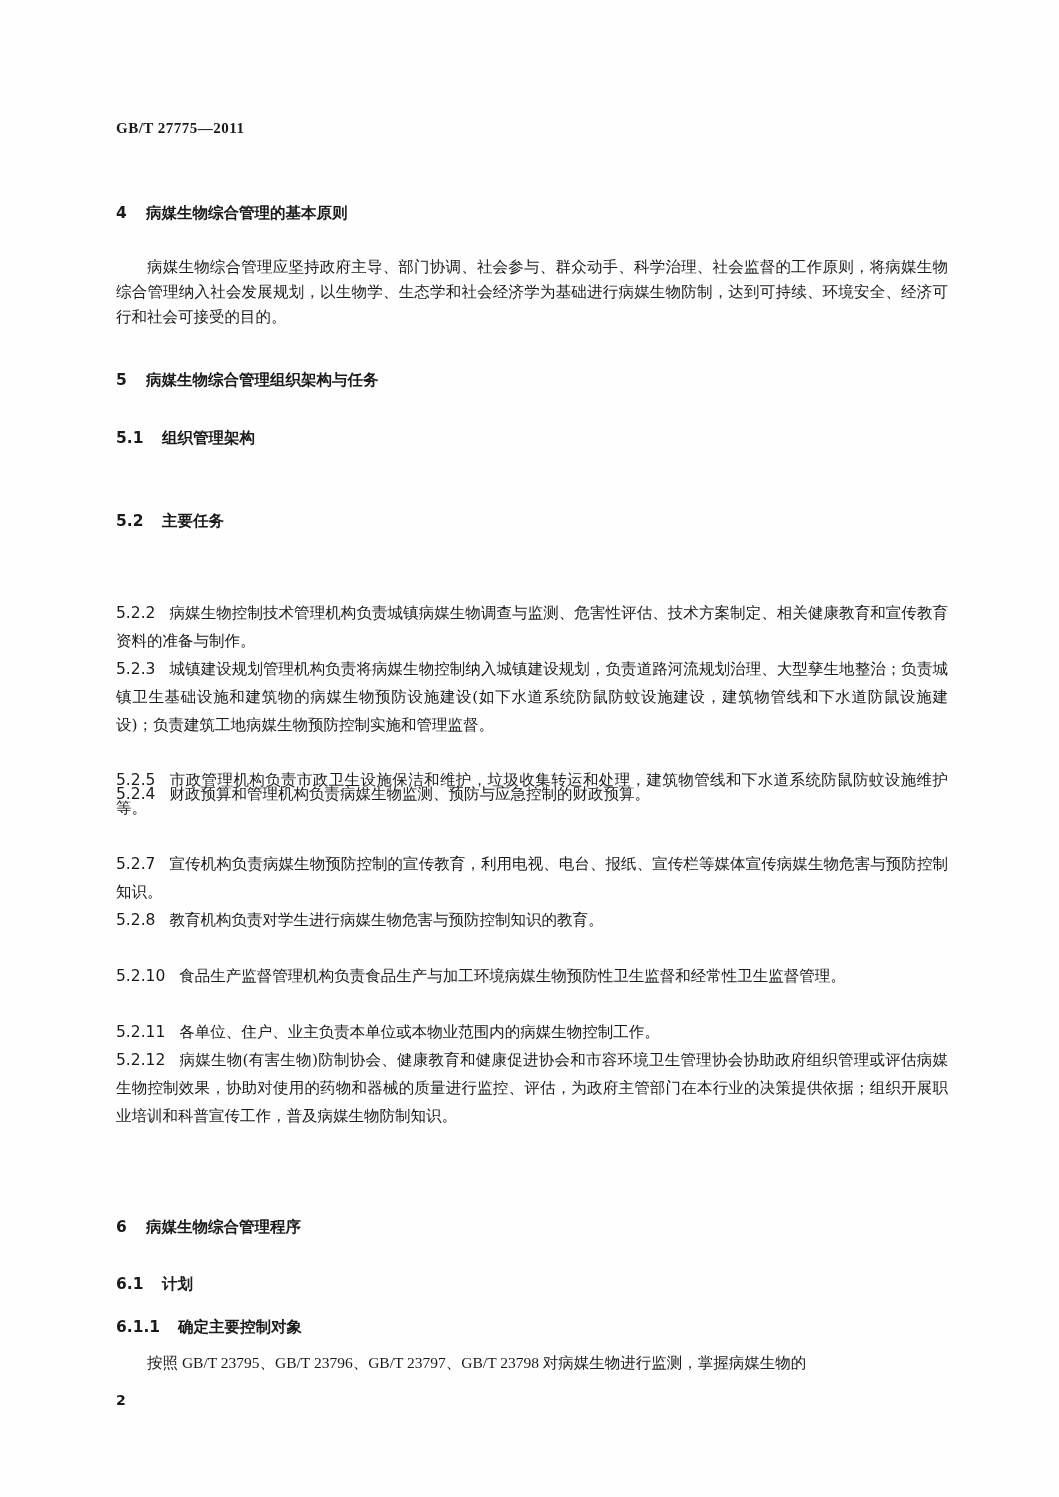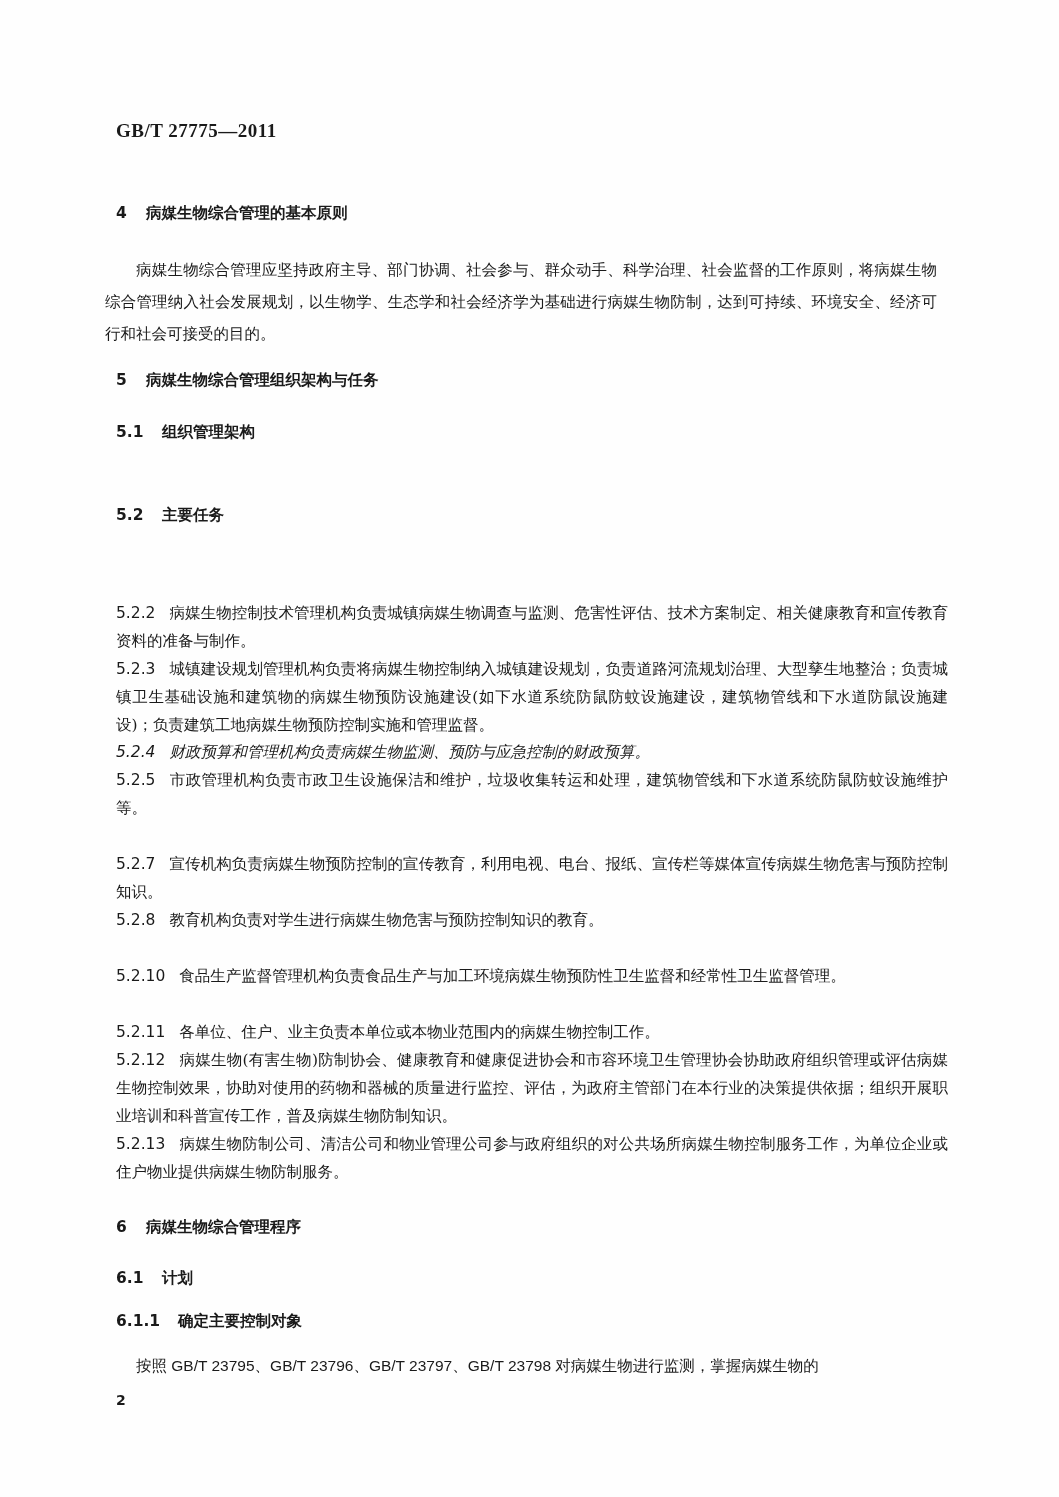--- a/index.html
+++ b/index.html
@@ -1,27 +1,27 @@
 <!DOCTYPE html>
 <html><head>
 <meta charset="utf-8">
 <style>
   html, body { margin:0; padding:0; background:#ffffff; }
   body { width:1059px; height:1497px; position:relative; overflow:hidden;
          font-family:"DejaVu Sans", "Liberation Sans", sans-serif; color:#1a1a1a; }
   .page { position:absolute; left:0; top:0; width:1059px; height:1497px; background:#fefefe; }
   .std-id { position:absolute; left:116px; top:120px; font-family:"Liberation Serif", "DejaVu Serif", serif;
-            font-weight:bold; font-size:19px; letter-spacing:0.5px; }
+            font-weight:bold; font-size:15px; letter-spacing:0.5px; }
   .h1 { position:absolute; left:116px; font-size:15.5px; font-weight:bold; white-space:nowrap; }
   .h1 .num { display:inline-block; width:30px; }
-  .h2 { position:absolute; left:116px; font-size:15.5px; font-weight:bold; white-space:nowrap; }
+  .h2 { position:absolute; left:116px; font-size:15.5px; font-weight:bold; white-space:nowrap;margin-top:6px; }
   .h2 .num { display:inline-block; width:46px; }
   .h3 .num { display:inline-block; width:62px; }
-  .para { position:absolute; left:105px; width:832px; font-size:15.5px; line-height:32px;
-          text-align:justify; font-family:Liberation Sans, sans-serif; }
+  .para { position:absolute; left:116px; width:832px; font-size:15.5px; line-height:25px;
+          text-align:justify; font-family:Liberation Serif, serif; }
   .para.indent { text-indent:31px; }
   .item { position:absolute; left:116px; width:832px; font-size:15.5px; line-height:28px;
           text-align:justify; font-family:"DejaVu Serif", "Liberation Serif", serif; }
   .item .num { font-family:"DejaVu Sans", sans-serif; margin-right:14px; }
   .page-num { position:absolute; left:116px; top:1392px; font-size:14px; font-weight:bold; }
 </style>
 </head>
 <body>
 
 <div class="page">
@@ -44,44 +44,41 @@
   <div class="h2" style="top:505px;">
     <span class="num">5.2</span><span>主要任务</span>
   </div>
 
   <div class="item" style="top:599px;">
     <span class="num">5.2.2</span><span>病媒生物控制技术管理机构负责城镇病媒生物调查与监测、危害性评估、技术方案制定、相关健康教育和宣传教育资料的准备与制作。</span>
   </div>
   <div class="item" style="top:655px;">
     <span class="num">5.2.3</span><span>城镇建设规划管理机构负责将病媒生物控制纳入城镇建设规划，负责道路河流规划治理、大型孳生地整治；负责城镇卫生基础设施和建筑物的病媒生物预防设施建设(如下水道系统防鼠防蚊设施建设，建筑物管线和下水道防鼠设施建设)；负责建筑工地病媒生物预防控制实施和管理监督。</span>
   </div>
-  <div class="item" style="top:738px;font-style:italic;">
+  <div class="item" style="top:780px;">
     <span class="num">5.2.4</span><span>财政预算和管理机构负责病媒生物监测、预防与应急控制的财政预算。</span>
   </div>
   <div class="item" style="top:766px;">
     <span class="num">5.2.5</span><span>市政管理机构负责市政卫生设施保洁和维护，垃圾收集转运和处理，建筑物管线和下水道系统防鼠防蚊设施维护等。</span>
   </div>
   <div class="item" style="top:850px;">
     <span class="num">5.2.7</span><span>宣传机构负责病媒生物预防控制的宣传教育，利用电视、电台、报纸、宣传栏等媒体宣传病媒生物危害与预防控制知识。</span>
   </div>
   <div class="item" style="top:906px;">
     <span class="num">5.2.8</span><span>教育机构负责对学生进行病媒生物危害与预防控制知识的教育。</span>
   </div>
   <div class="item" style="top:962px;">
     <span class="num">5.2.10</span><span>食品生产监督管理机构负责食品生产与加工环境病媒生物预防性卫生监督和经常性卫生监督管理。</span>
   </div>
   <div class="item" style="top:1018px;">
     <span class="num">5.2.11</span><span>各单位、住户、业主负责本单位或本物业范围内的病媒生物控制工作。</span>
   </div>
   <div class="item" style="top:1046px;">
     <span class="num">5.2.12</span><span>病媒生物(有害生物)防制协会、健康教育和健康促进协会和市容环境卫生管理协会协助政府组织管理或评估病媒生物控制效果，协助对使用的药物和器械的质量进行监控、评估，为政府主管部门在本行业的决策提供依据；组织开展职业培训和科普宣传工作，普及病媒生物防制知识。</span>
   </div>
-  <div class="item" style="top:1130px;">
-    <span class="num">5.2.13</span><span>病媒生物防制公司、清洁公司和物业管理公司参与政府组织的对公共场所病媒生物控制服务工作，为单位企业或住户物业提供病媒生物防制服务。</span>
-  </div>
 
   <div class="h1" style="top:1217px;">
     <span class="num">6</span><span>病媒生物综合管理程序</span>
   </div>
   <div class="h2" style="top:1268px;">
     <span class="num">6.1</span><span>计划</span>
   </div>
   <div class="h2 h3" style="top:1311px;">
     <span class="num">6.1.1</span><span>确定主要控制对象</span>
   </div>

